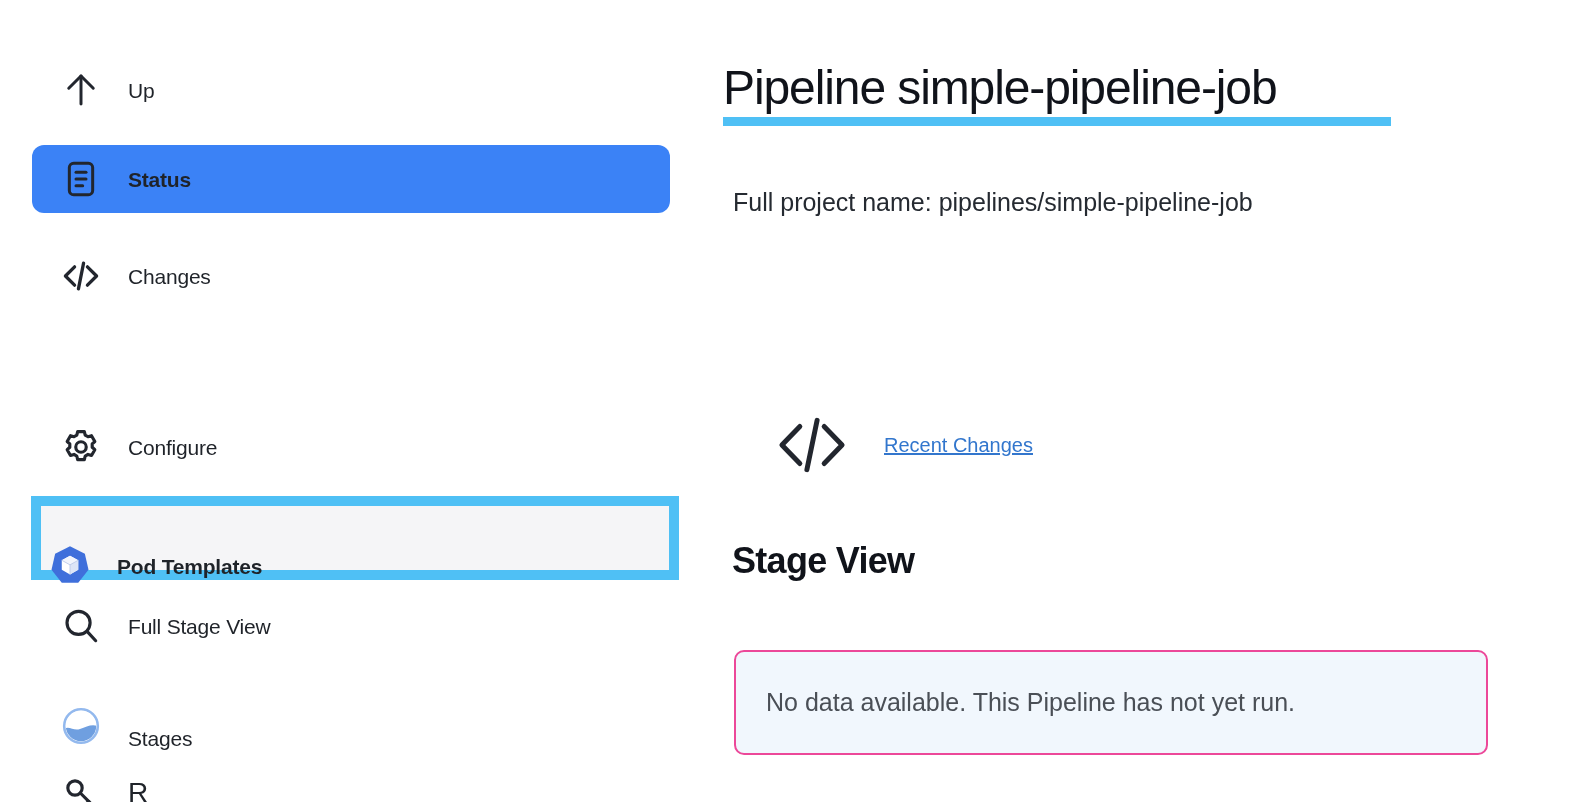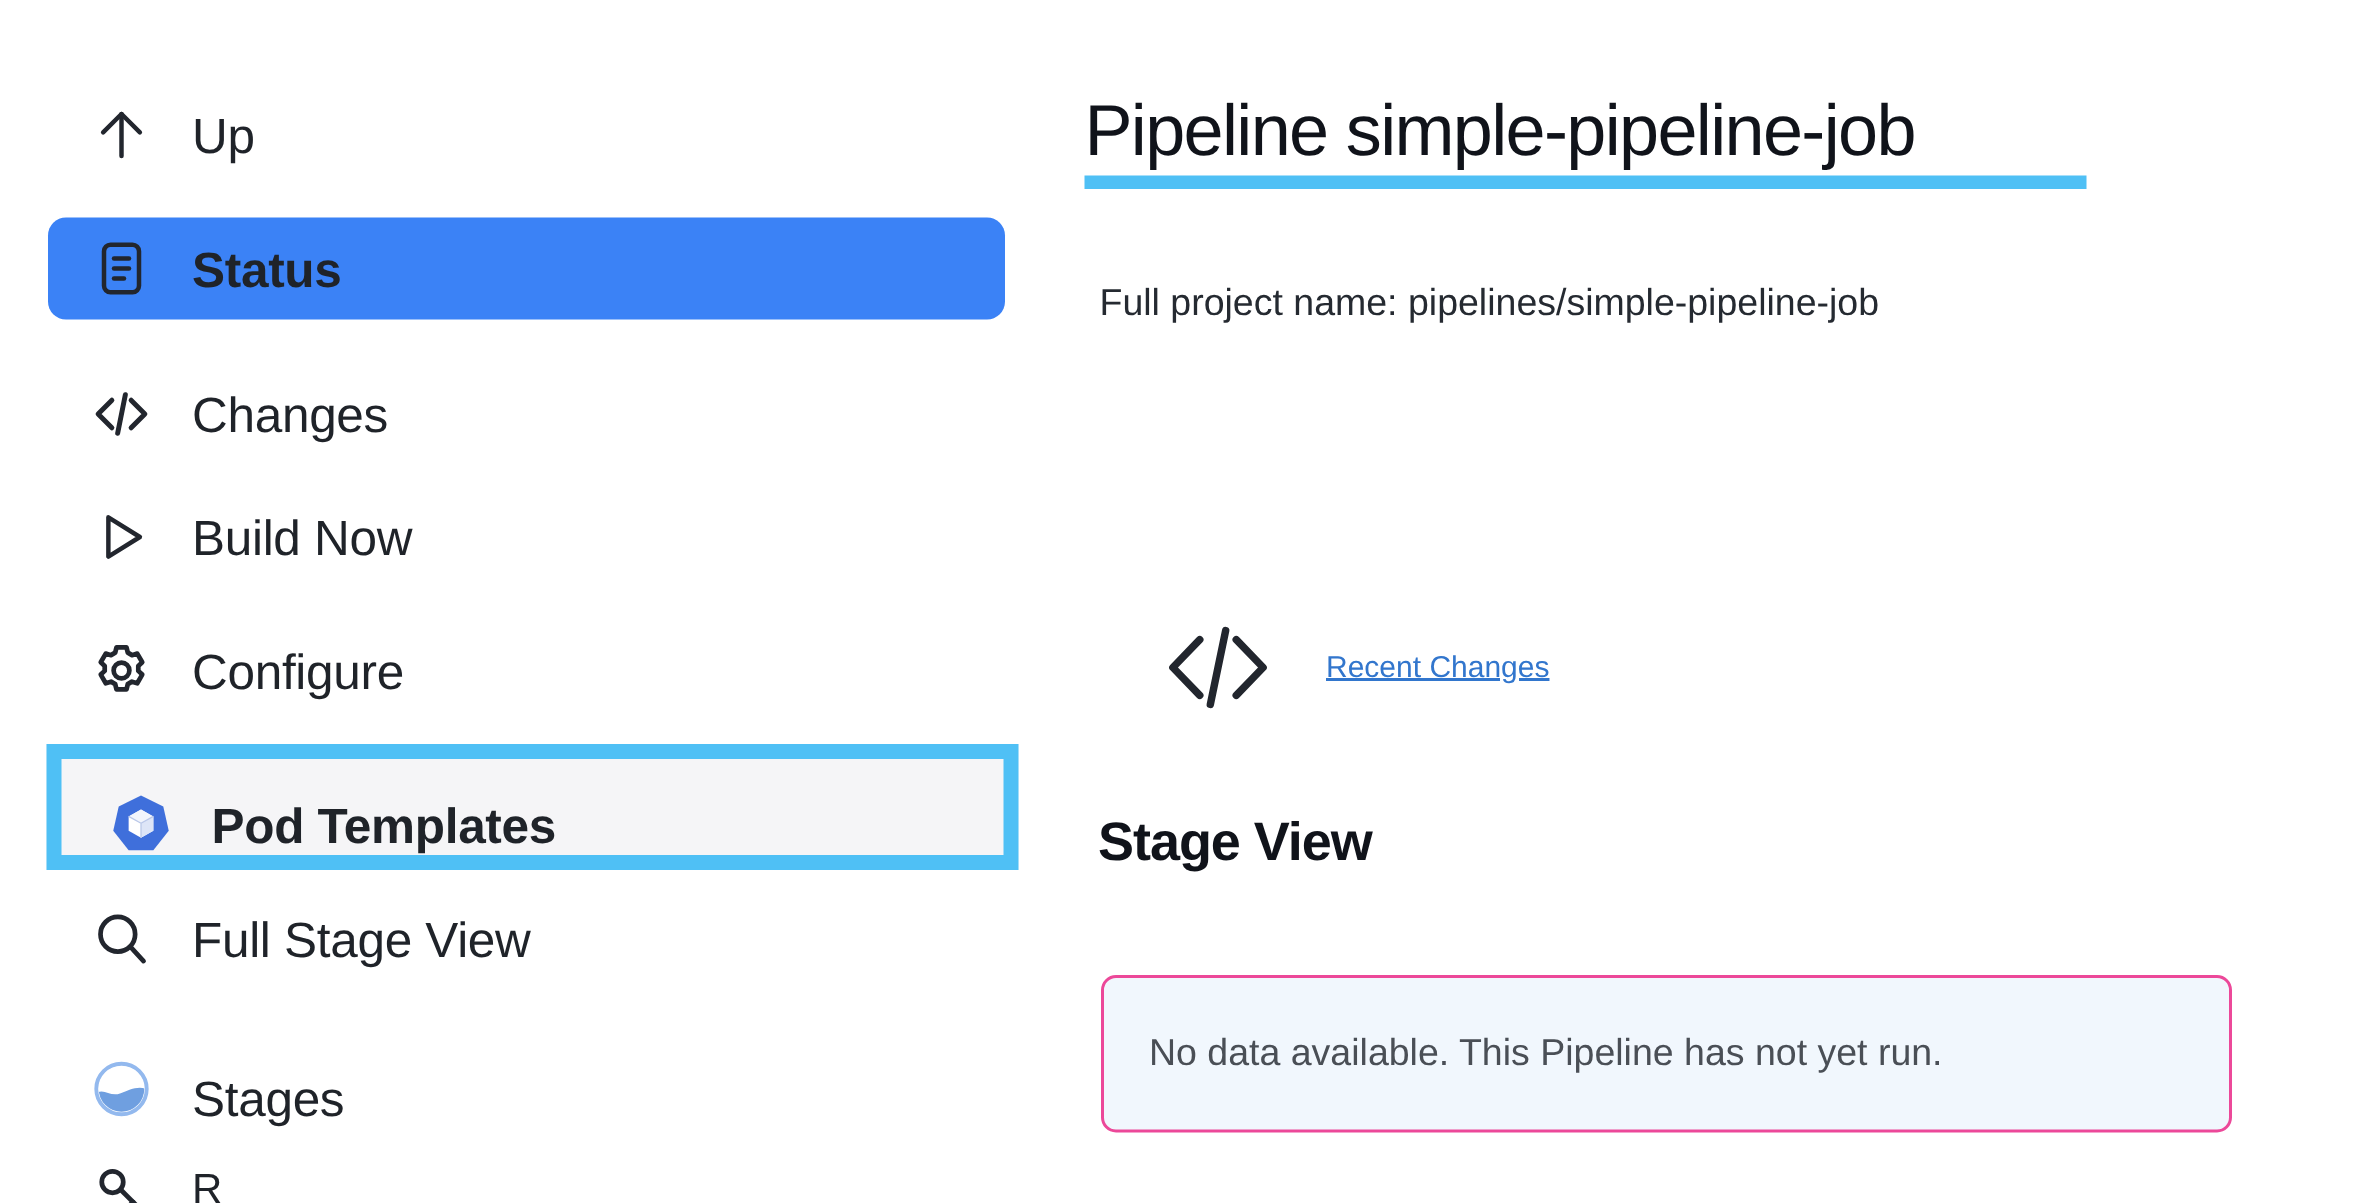--- a/index.html
+++ b/index.html
@@ -49,21 +49,21 @@
     width: 46px;
     height: 46px;
     flex: 0 0 46px;
     display: flex;
     align-items: center;
     justify-content: center;
     margin-right: 24px;
   }
 
   .nav-item .label {
-    font-size: 33px;
+    font-size: 21px;
     line-height: 1;
     letter-spacing: -0.2px;
     color: #1f2329;
     white-space: nowrap;
   }
 
   .nav-item.active-soft {
     background: #3b82f6;
   }
   .nav-item.active-soft .label {
@@ -77,25 +77,25 @@
     top: 496px;
     width: 648px;
     height: 84px;
     box-sizing: border-box;
     border: 10px solid #4fc0f5;
     background: #f5f5f7;
   }
   #nav-pod-templates {
     position: absolute;
     left: 31px;
-    top: 508px;
+    top: 524px;
     width: 648px;
     height: 84px;
     border-radius: 0;
-    padding-left: 40px;
+    padding-left: 16px;
     background: transparent;
   }
   #nav-pod-templates .label {
     font-weight: 700;
   }
 
   .partial-item {
     position: absolute;
     left: 32px;
     top: 770px;
@@ -244,28 +244,20 @@
       <span class="icon">
         <svg width="44" height="44" viewBox="0 0 24 24" fill="none" stroke="#22262e" stroke-width="1.8" stroke-linecap="round" stroke-linejoin="round">
           <polyline points="8.5,7 3.5,12 8.5,17"></polyline>
           <polyline points="15.5,7 20.5,12 15.5,17"></polyline>
           <line x1="13.4" y1="5" x2="10.6" y2="19"></line>
         </svg>
       </span>
       <span class="label">Changes</span>
     </div>
 
-    <div class="nav-item" style="top:324px;">
-      <span class="icon">
-        <svg width="42" height="42" viewBox="0 0 24 24" fill="none" stroke="#22262e" stroke-width="1.7" stroke-linecap="round" stroke-linejoin="round">
-          <polygon points="7,4.5 19,12 7,19.5"></polygon>
-        </svg>
-      </span>
-      <span class="label">Build Now</span>
-    </div>
 
     <div class="nav-item" style="top:413px;">
       <span class="icon">
         <svg width="42" height="42" viewBox="0 0 24 24" fill="none" stroke="#22262e" stroke-width="1.8" stroke-linecap="round" stroke-linejoin="round">
           <path d="M10.1 3.2h3.8l.5 2.0 1.6.95 2.0-.6 1.9 3.3-1.5 1.4v1.9l1.5 1.4-1.9 3.3-2.0-.6-1.6.95-.5 2.0h-3.8l-.5-2.0-1.6-.95-2.0.6-1.9-3.3 1.5-1.4v-1.9l-1.5-1.4 1.9-3.3 2.0.6 1.6-.95z"></path>
           <circle cx="12" cy="12" r="3.0"></circle>
         </svg>
       </span>
       <span class="label">Configure</span>
     </div>

